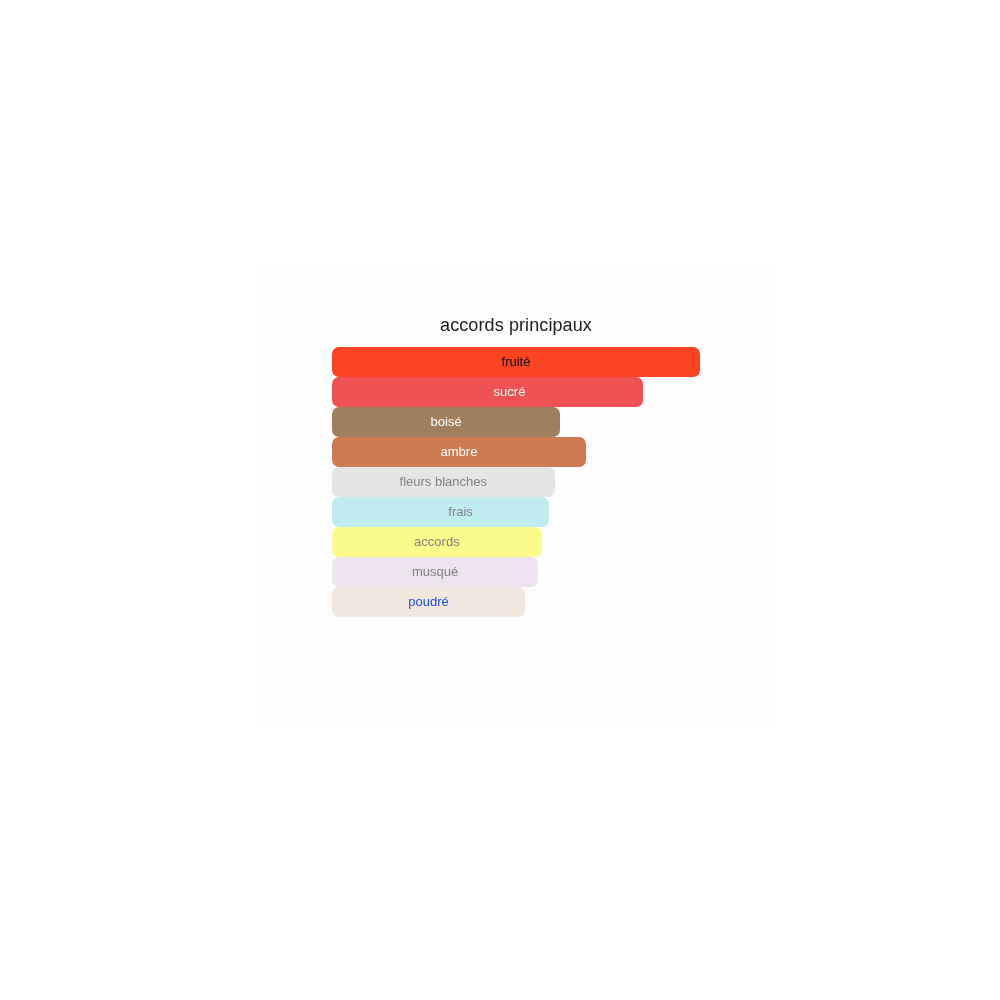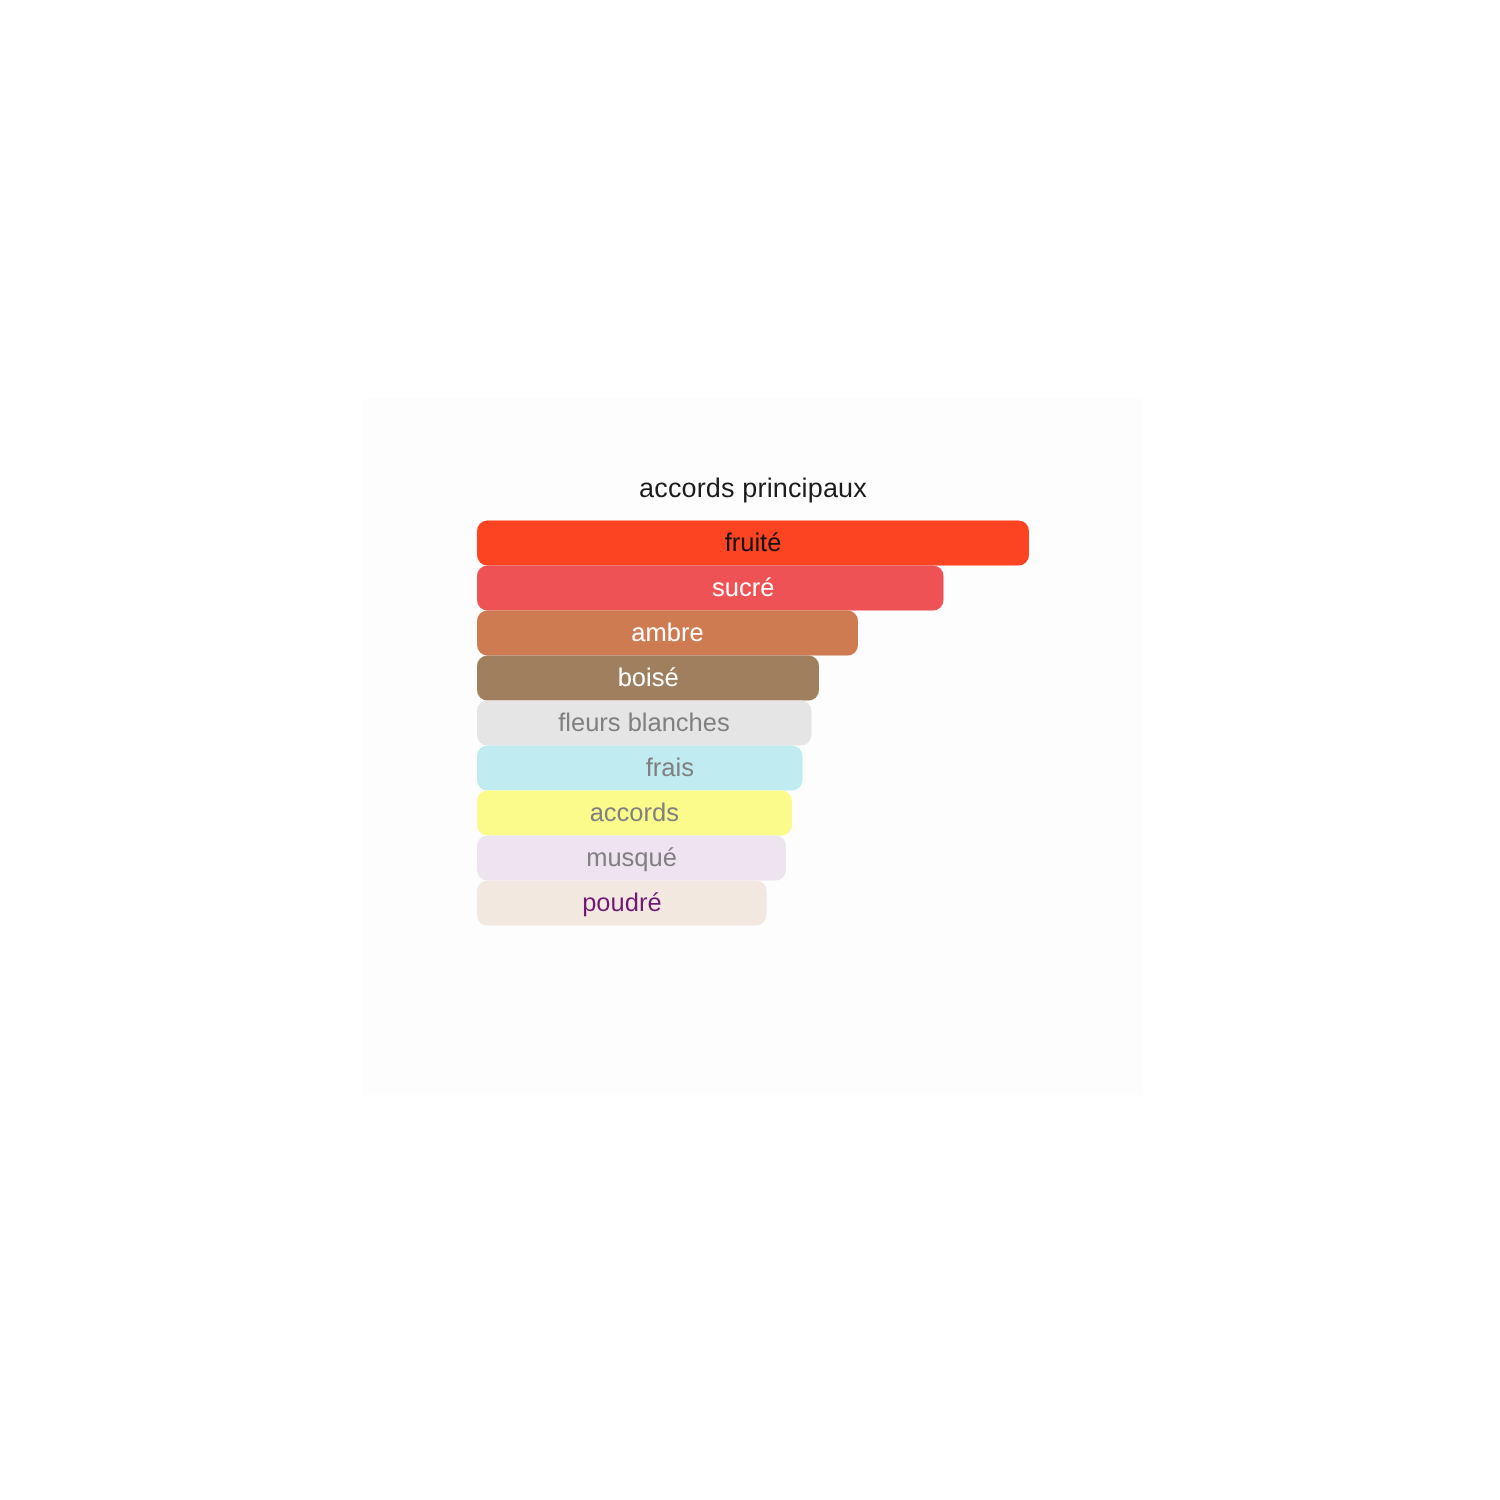--- a/index.html
+++ b/index.html
@@ -10,21 +10,21 @@
     width: 1000px;
     height: 1000px;
     background: #ffffff;
     font-family: "Liberation Sans", sans-serif;
     overflow: hidden;
     position: relative;
   }
 
   #chart-panel {
     position: absolute;
-    left: 242px;
+    left: 256px;
     top: 265px;
     width: 520px;
     height: 465px;
     background: #fdfdfd;
   }
 
   #chart-title {
     position: absolute;
     left: 0;
     top: 50px;
@@ -57,21 +57,21 @@
     top: 0;
     height: 30px;
     border-radius: 7px;
     box-sizing: border-box;
     display: flex;
     align-items: center;
     justify-content: center;
   }
 
   .bar-label {
-    font-size: 17px;
+    font-size: 13px;
     font-family: "Liberation Sans", sans-serif;
     white-space: nowrap;
     line-height: 1;
     padding-bottom: 1px;
   }
 </style>
 </head>
 <body>
 
 <div id="chart-panel">
@@ -83,27 +83,27 @@
         <div class="bar" style="width: 368px; background: rgb(252, 68, 34);">
           <span class="bar-label" style="color: rgb(17, 17, 17);">fruité</span>
         </div>
       </div>
       <div class="bar-row">
         <div class="bar" style="width: 310.96px; background: rgb(239, 82, 84); padding-left: 44px;">
           <span class="bar-label" style="color: rgb(255, 255, 255);">sucré</span>
         </div>
       </div>
       <div class="bar-row">
-        <div class="bar" style="width: 253.92px; background: rgb(206, 123, 81);">
-          <span class="bar-label" style="color: rgb(255, 255, 255);">ambre</span>
+        <div class="bar" style="width: 228.16px; background: rgb(160, 127, 95);">
+          <span class="bar-label" style="color: rgb(255, 255, 255);">boisé</span>
         </div>
       </div>
       <div class="bar-row">
-        <div class="bar" style="width: 228.16px; background: rgb(160, 127, 95);">
-          <span class="bar-label" style="color: rgb(255, 255, 255);">boisé</span>
+        <div class="bar" style="width: 253.92px; background: rgb(206, 123, 81);">
+          <span class="bar-label" style="color: rgb(255, 255, 255);">ambre</span>
         </div>
       </div>
       <div class="bar-row">
         <div class="bar" style="width: 222.64px; background: #e5e5e5;">
           <span class="bar-label" style="color: rgb(128, 128, 128);">fleurs blanches</span>
         </div>
       </div>
       <div class="bar-row">
         <div class="bar" style="width: 217.12px; background: rgb(192, 235, 240);">
           <span class="bar-label" style="color: rgb(128, 128, 128); margin-left: 40px;">frais</span>
@@ -114,18 +114,18 @@
           <span class="bar-label" style="color: rgb(128, 128, 128);">accords</span>
         </div>
       </div>
       <div class="bar-row">
         <div class="bar" style="width: 206.08px; background: rgb(237, 228, 239);">
           <span class="bar-label" style="color: rgb(128, 128, 128);">musqué</span>
         </div>
       </div>
       <div class="bar-row">
         <div class="bar" style="width: 193.2px; background: rgb(242, 232, 223);">
-          <span class="bar-label" style="color: #701a75;">poudré</span>
+          <span class="bar-label" style="color: #1d4ed8;">poudré</span>
         </div>
       </div>
     </div>
 
 </div>
 
 </body></html>

